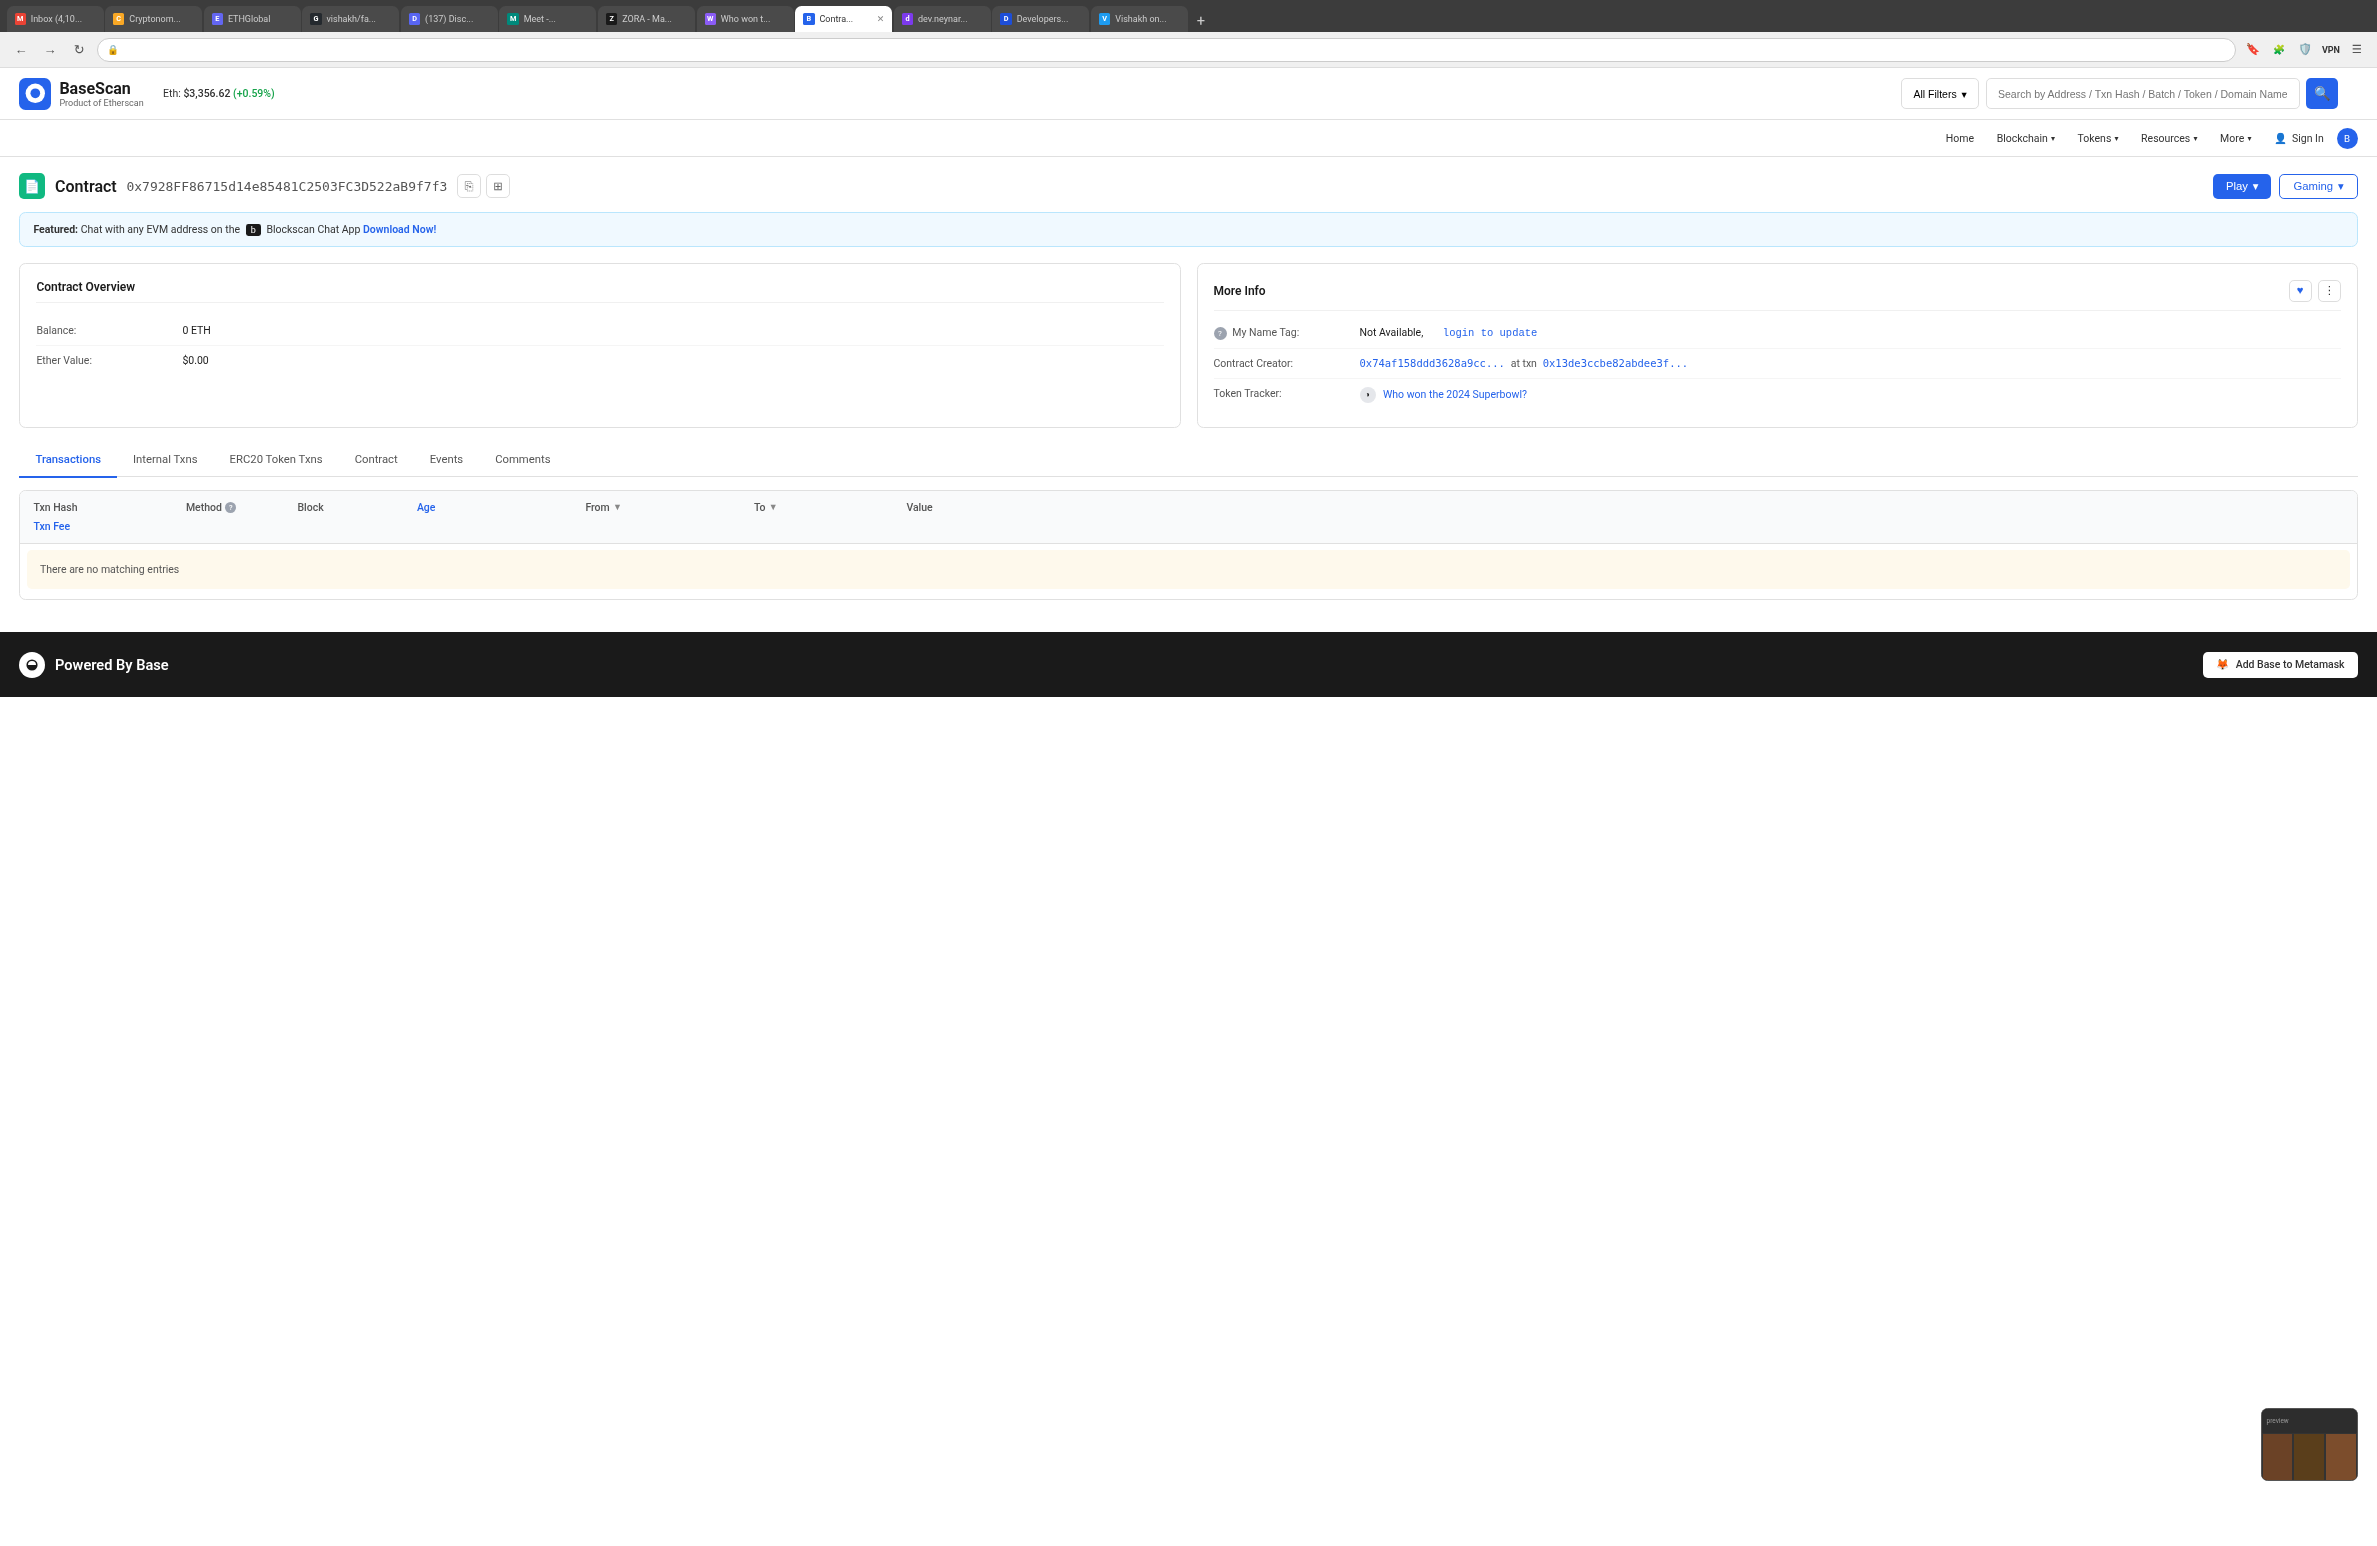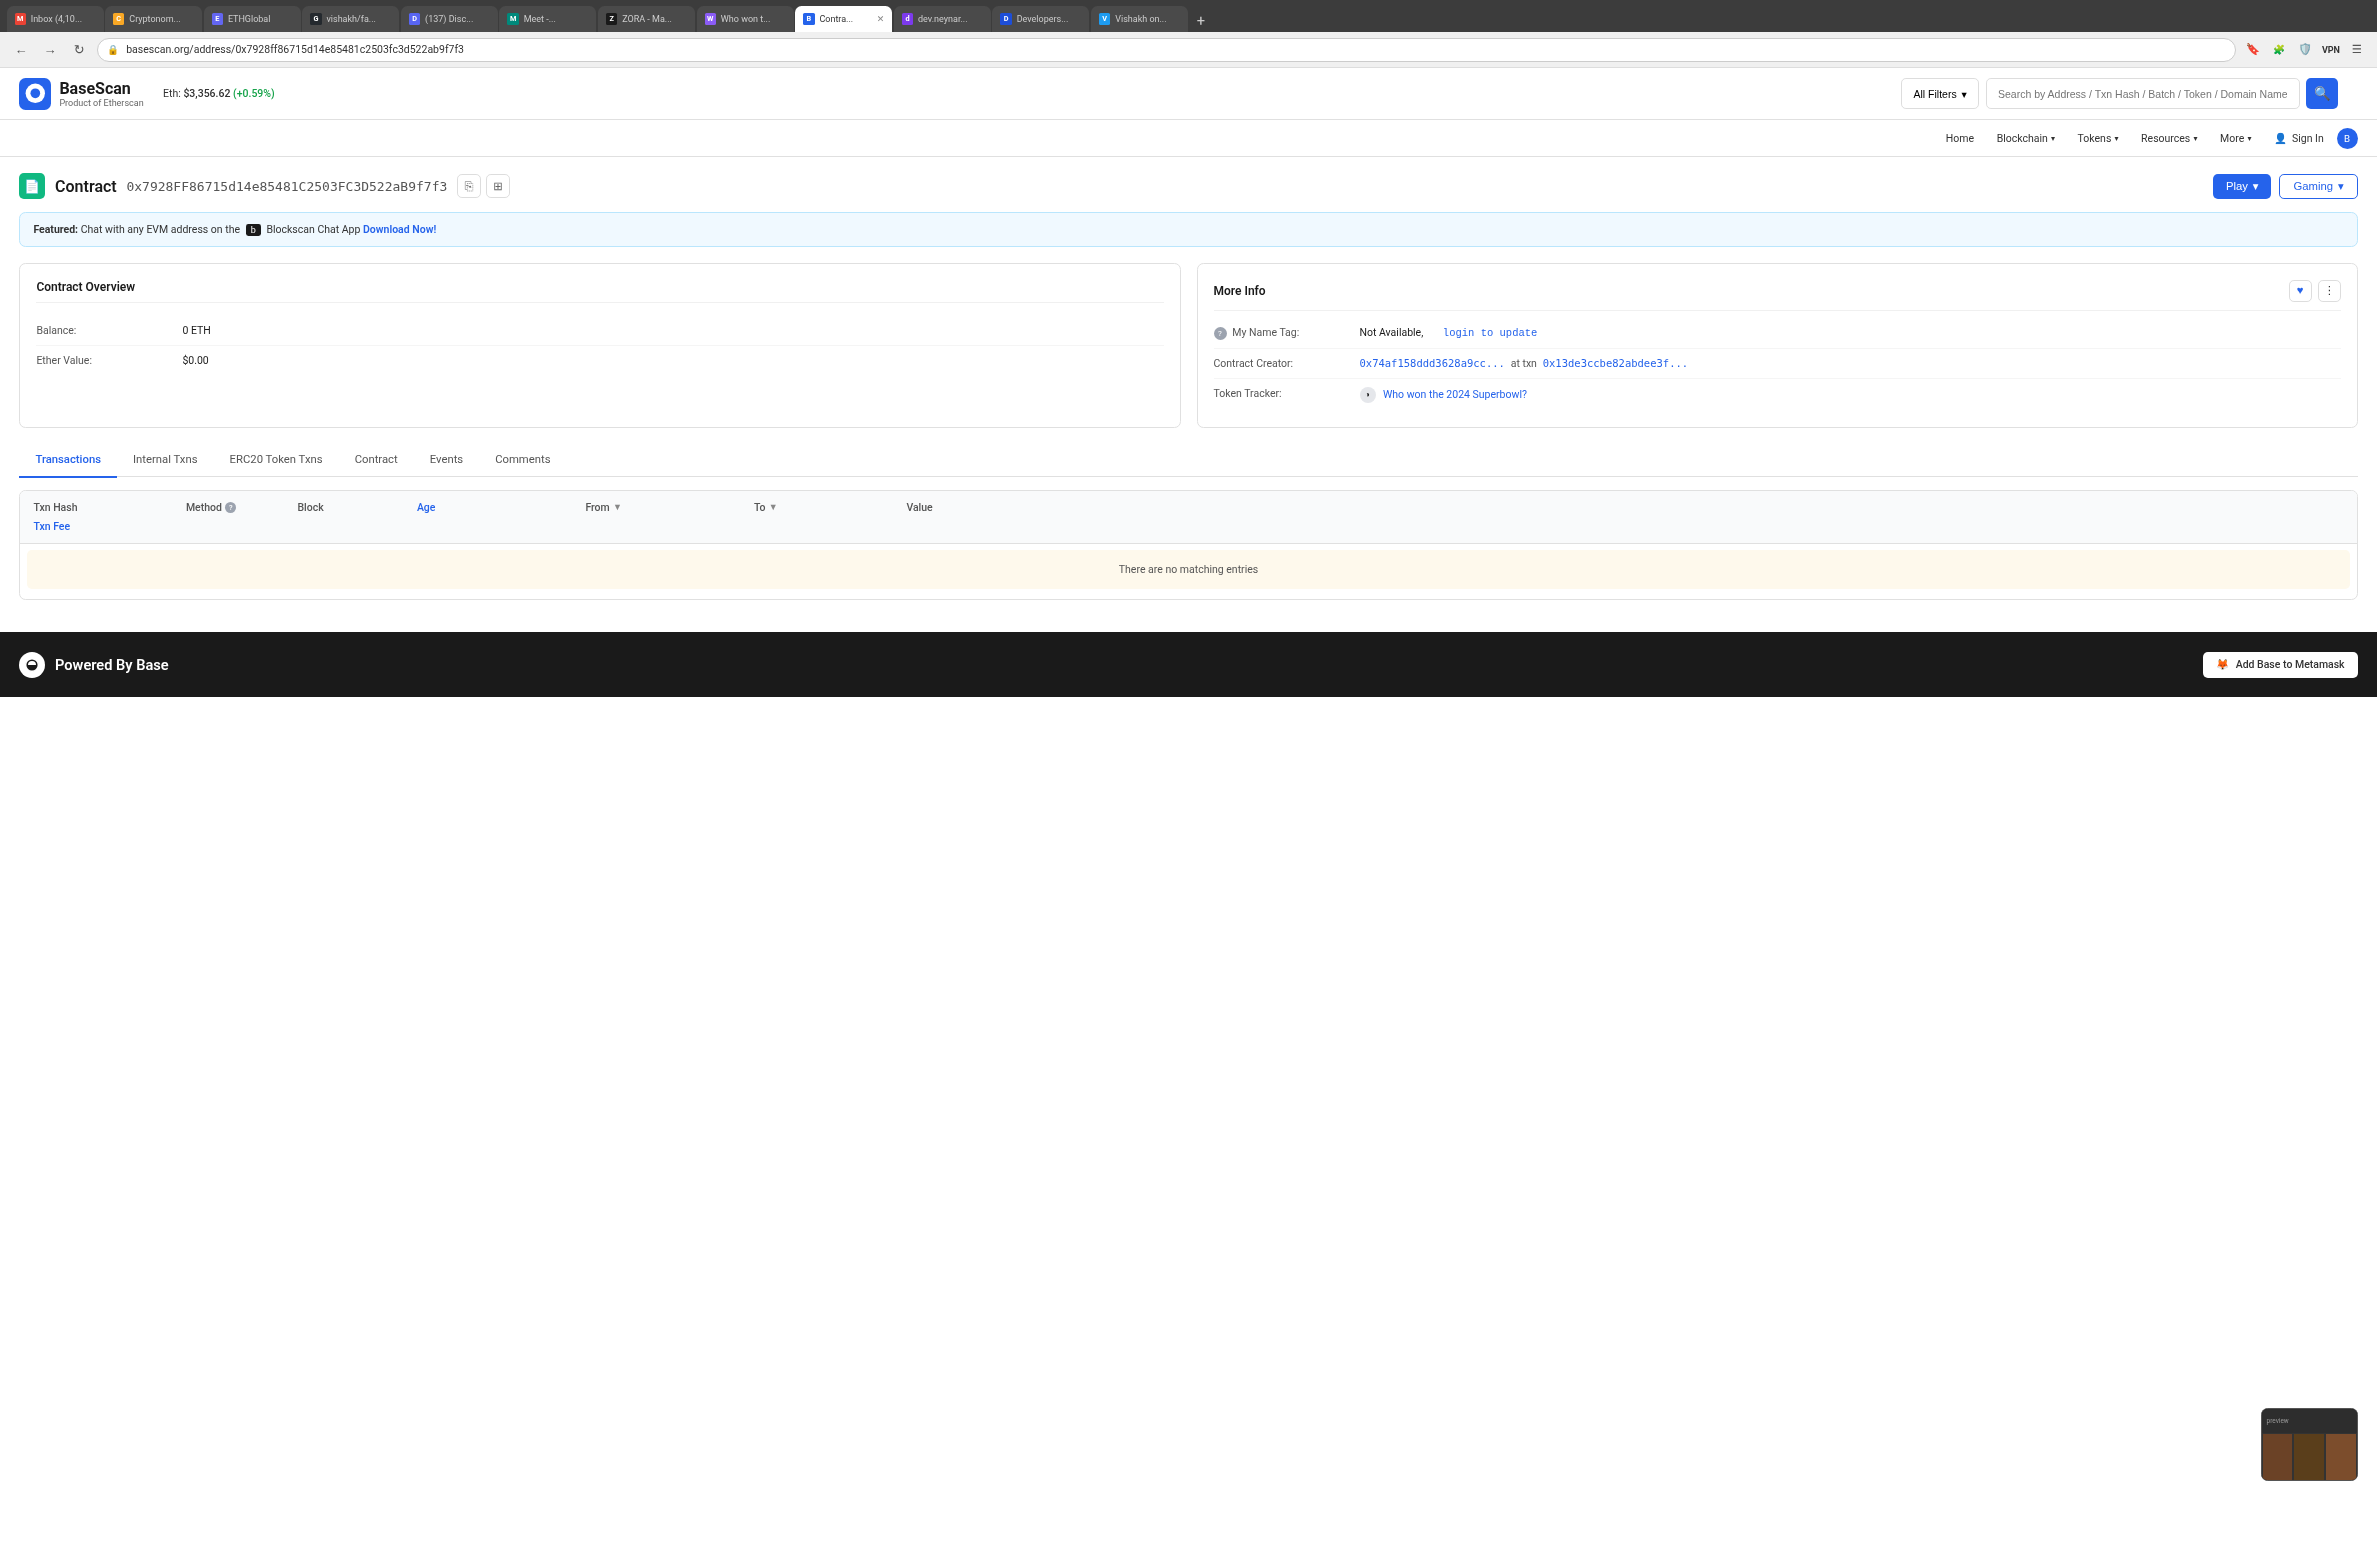--- a/index.html
+++ b/index.html
@@ -169,21 +169,20 @@
   </div>
   <div class="tab-new">+</div>
 </div>
 
 <div class="nav-bar">
   <div class="nav-btn">←</div>
   <div class="nav-btn">→</div>
   <div class="nav-btn">↻</div>
   <div class="nav-url-bar">
     <span style="color:#555; font-size:9.7px;">🔒</span>
-    <span class="nav-url-text">basescan.org/address/0x7928ff86715d14e85481c2503fc3d522ab9f7f3</span>
   </div>
   <div class="nav-actions">
     <div class="nav-action-btn">🔖</div>
     <div class="nav-action-btn" style="font-size:9.7px;">🧩</div>
     <div class="nav-action-btn">🛡️</div>
     <div class="nav-action-btn" style="font-size:9px; font-weight:bold; color:#333;">VPN</div>
     <div class="nav-action-btn">☰</div>
   </div>
 </div>
 
@@ -350,21 +349,21 @@
         <span>Contract</span>
       </div>
       <div class="tab-item">
         <span>Events</span>
       </div>
       <div class="tab-item">
         <span>Comments</span>
       </div>
     </div>
 
-    <div class="table-container" style="margin-top:13px;text-align:center;">
+    <div class="table-container" style="margin-top:13px;">
       <div class="table-header">
         <div class="th">
           <span>Txn Hash</span>
         </div>
         <div class="th">
           <span>Method</span>
           <span class="info-icon" style="width:11.3px; height:11.3px; font-size:7.3px;">?</span>
         </div>
         <div class="th">
           <span>Block</span>

